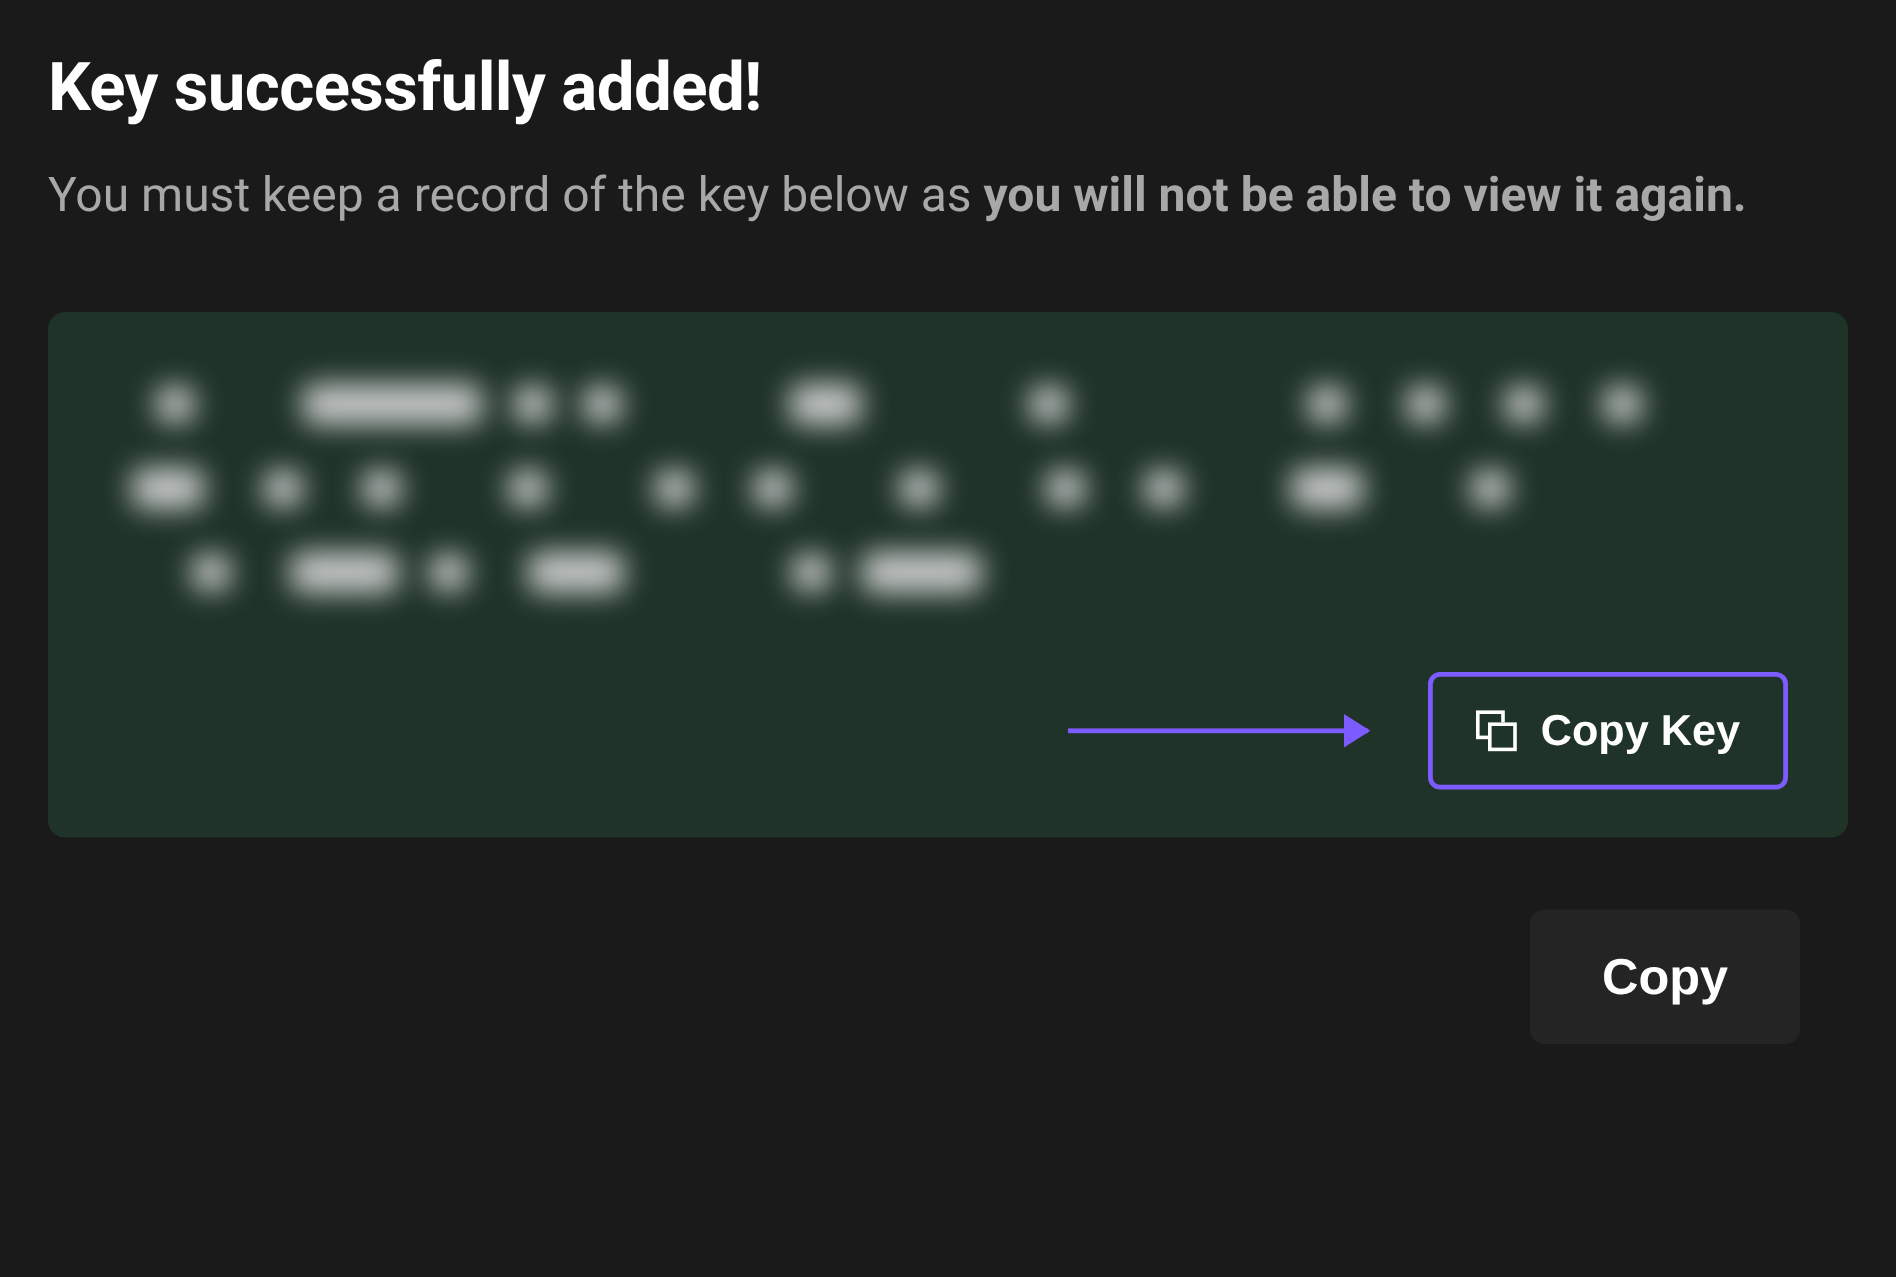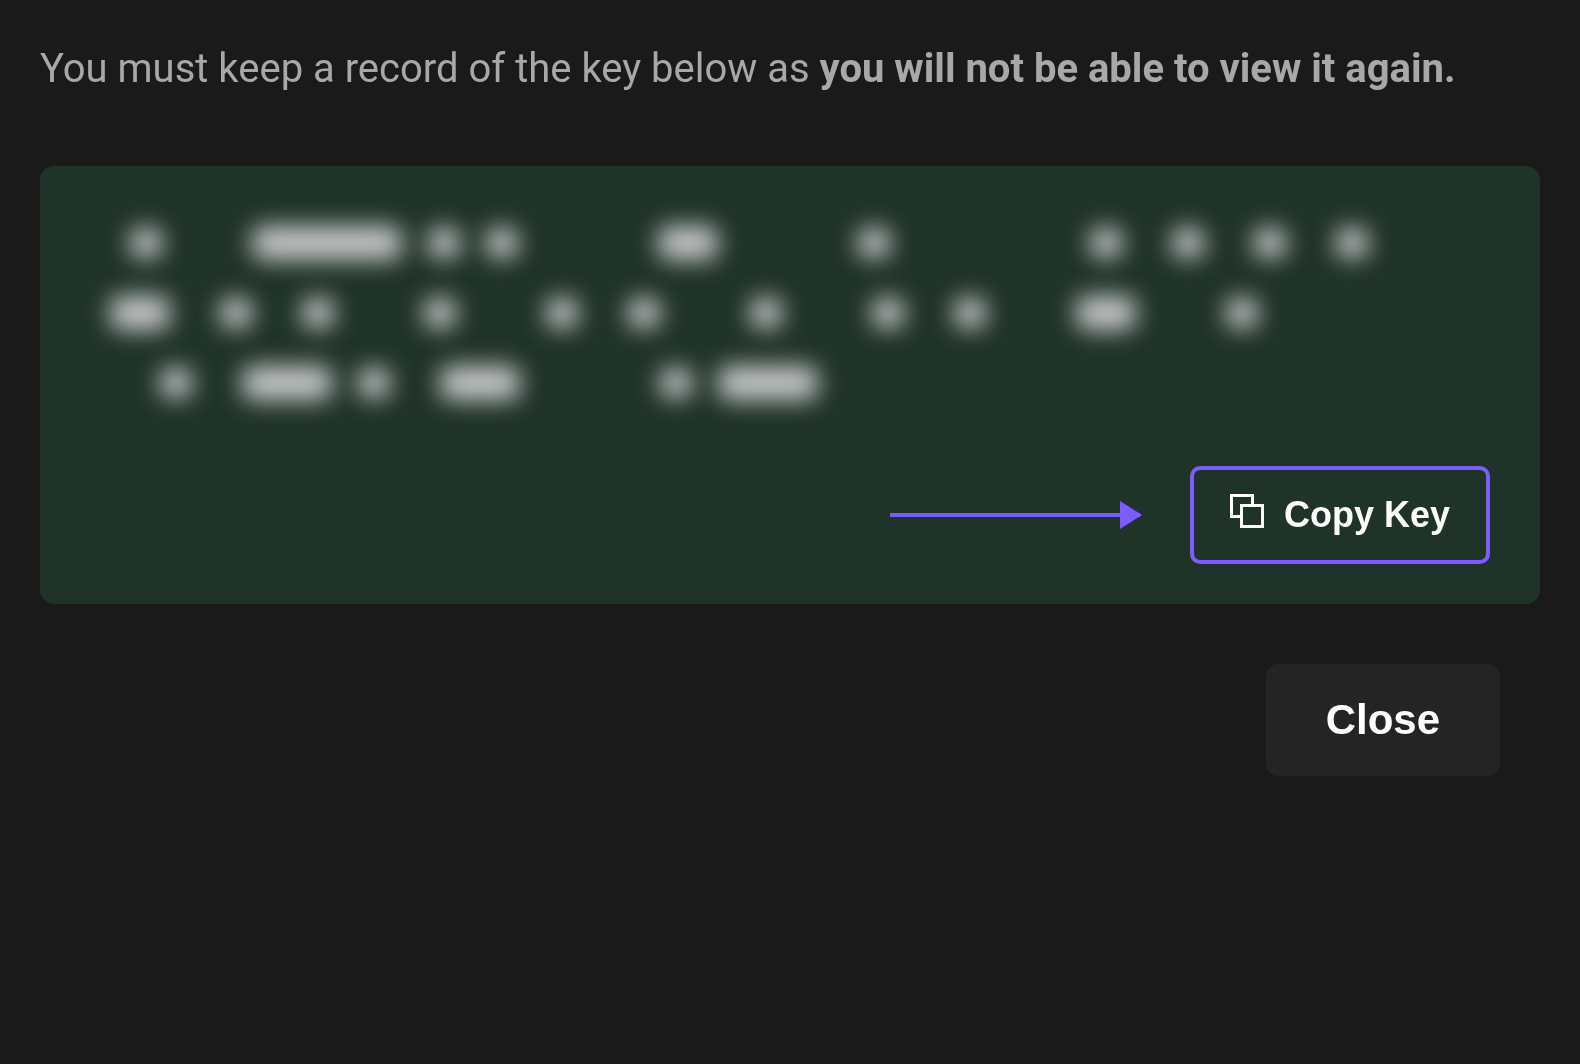--- a/index.html
+++ b/index.html
@@ -91,20 +91,21 @@
     }
     .copy-btn {
       border: 4px solid #7c5cff;
       background: transparent;
       color: #ffffff;
       font-size: 36px;
       font-weight: 600;
       border-radius: 10px;
       padding: 24px 36px;
       display: flex;
+      align-items: center;
       gap: 20px;
       cursor: pointer;
     }
     .copy-icon {
       width: 34px;
       height: 34px;
       position: relative;
       flex-shrink: 0;
     }
     .copy-icon .sq1, .copy-icon .sq2 {
@@ -131,20 +132,21 @@
       padding: 32px 60px;
       cursor: pointer;
     }
     .row1 .blob:nth-child(1){ margin-left: 40px; }
     .row3 { padding-left: 70px; }
   </style>
 </head>
 <body>
 
 <div class="modal">
+  <h1 class="title">Key successfully added!</h1>
   <p class="subtitle">
     <span>You must keep a record of the key below as </span><span class="bold">you will not be able to view it again.</span>
   </p>
 
   <div class="key-box">
     <div class="blurred-key">
       <div class="blur-row row1">
         <span class="blob small gap-l"></span>
         <span class="blob long gap-s"></span>
         <span class="blob small gap-s"></span>
@@ -185,15 +187,15 @@
         <span class="copy-icon">
           <span class="sq1"></span>
           <span class="sq2"></span>
         </span>
         <span>Copy Key</span>
       </button>
     </div>
   </div>
 
   <div class="footer">
-    <button class="close-btn">Close</button>
+    <button class="close-btn">Copy</button>
   </div>
 </div>
 
 </body></html>

